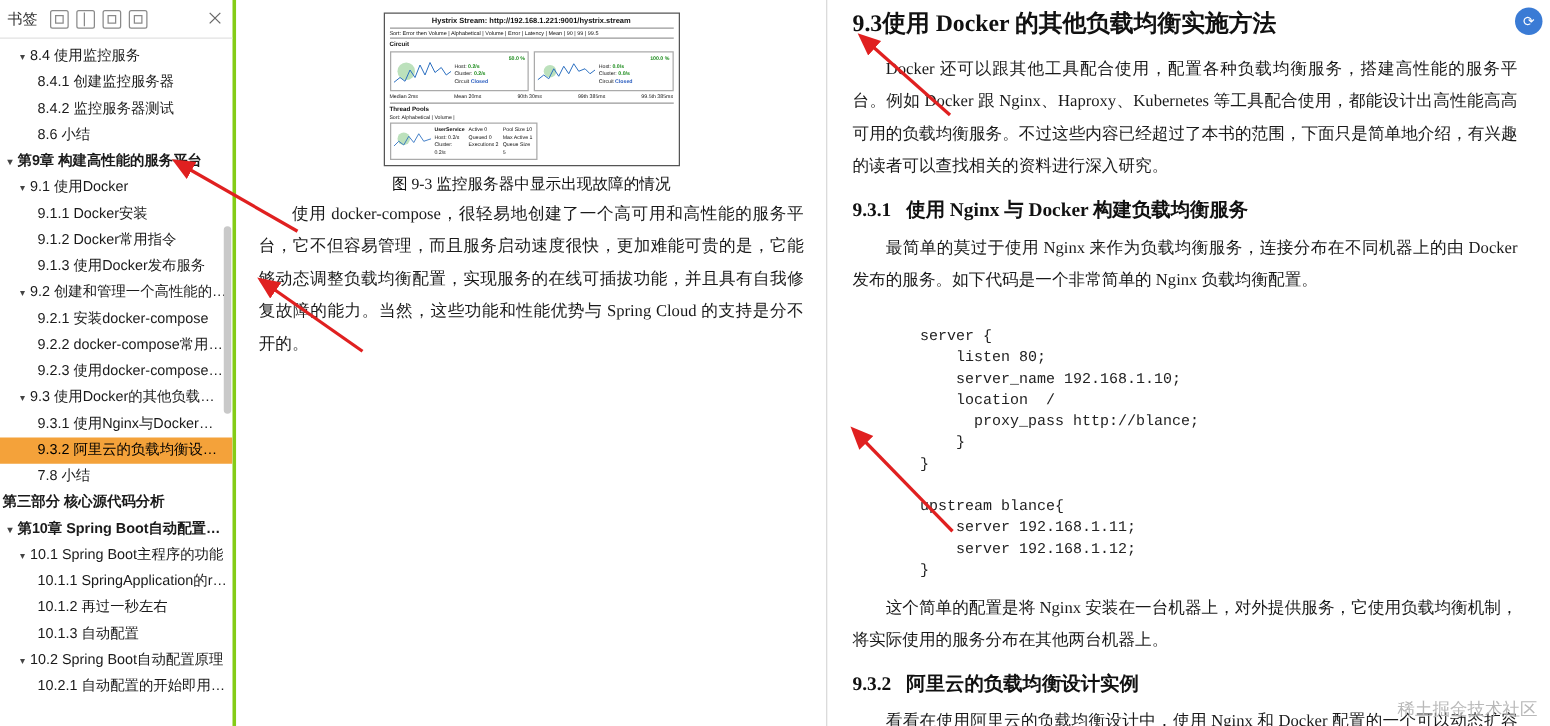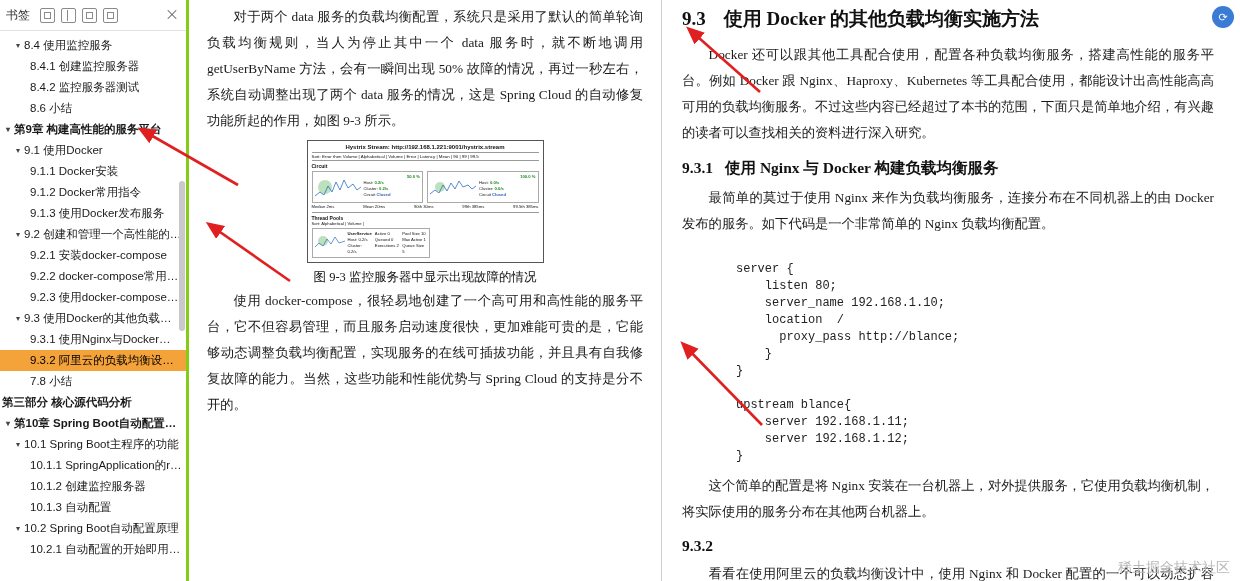--- a/index.html
+++ b/index.html
@@ -167,21 +167,20 @@
     margin: 0 0 2px 0;
     text-indent: 2em;
     color: #1a1a1a;
   }
 
   h2.sec {
     font-size: 19px;
     font-weight: bold;
     margin: 2px 0 10px 0;
     display: flex;
-    gap: 18px;
     align-items: baseline;
   }
   h3.sub {
     font-size: 15.5px;
     font-weight: bold;
     margin: 12px 0 6px 0;
     display: flex;
     gap: 12px;
     align-items: baseline;
   }
@@ -370,39 +369,38 @@
           <span class="lbl">第10章 Spring Boot自动配置实现原理</span>
         </div>
       <div class="toc-item indent1">
           <span class="arrow">▾</span>
           <span class="lbl">10.1 Spring Boot主程序的功能</span>
         </div>
       <div class="toc-item indent2">
           <span class="lbl">10.1.1 SpringApplication的ru...</span>
         </div>
       <div class="toc-item indent2">
-          <span class="lbl">10.1.2 创建监控服务器</span>
+          <span class="lbl">10.1.2 再过一秒左右</span>
         </div>
       <div class="toc-item indent2">
           <span class="lbl">10.1.3 自动配置</span>
         </div>
       <div class="toc-item indent1">
           <span class="arrow">▾</span>
           <span class="lbl">10.2 Spring Boot自动配置原理</span>
         </div>
       <div class="toc-item indent2">
           <span class="lbl">10.2.1 自动配置的开始即用原理</span>
         </div>
 
       <div class="sb-scroll"></div>
     </div>
   </div>
 
   <div class="page page-left">
-    <p class="body">对于两个 data 服务的负载均衡配置，系统只是采用了默认的简单轮询负载均衡规则，当人为停止其中一个 data 服务时，就不断地调用 getUserByName 方法，会有一瞬间出现 50% 故障的情况，再过一秒左右，系统自动调整出现了两个 data 服务的情况，这是 Spring Cloud 的自动修复功能所起的作用，如图 9-3 所示。</p>
 
     <div class="figwrap">
       <div class="hystrix">
         <div class="hx-title">Hystrix Stream: http://192.168.1.221:9001/hystrix.stream</div>
         <div class="hx-bar">Sort:  Error then Volume | Alphabetical | Volume | Error | Latency | Mean | 90 | 99 | 99.5</div>
         <div style="font-weight:bold;font-size:5px;margin-bottom:2px;">Circuit</div>
         <div class="hx-circuit">
           <div class="hx-cell" style="display:flex;gap:3px;flex:1;">
             <div class="hx-graph">
               <svg width="46" height="26" viewBox="0 0 46 26">
@@ -493,20 +491,21 @@
 }
 
 upstream blance{
     server 192.168.1.11;
     server 192.168.1.12;
 }</pre>
     <p class="body">这个简单的配置是将 Nginx 安装在一台机器上，对外提供服务，它使用负载均衡机制，将实际使用的服务分布在其他两台机器上。</p>
 
     <h3 class="sub">
       <span>9.3.2</span>
+      <span>阿里云的负载均衡设计实例</span>
     </h3>
     <p class="body">看看在使用阿里云的负载均衡设计中，使用 Nginx 和 Docker 配置的一个可以动态扩容的负载均衡的样例，这也许能给我们一些参考和启示。</p>
 
   </div>
 
   <svg class="annot">
     <defs>
       <marker id="ah" markerWidth="8" markerHeight="8" refX="5" refY="3" orient="auto">
         <path d="M0,0 L7,3 L0,6 z" fill="#e02020"></path>
       </marker>

